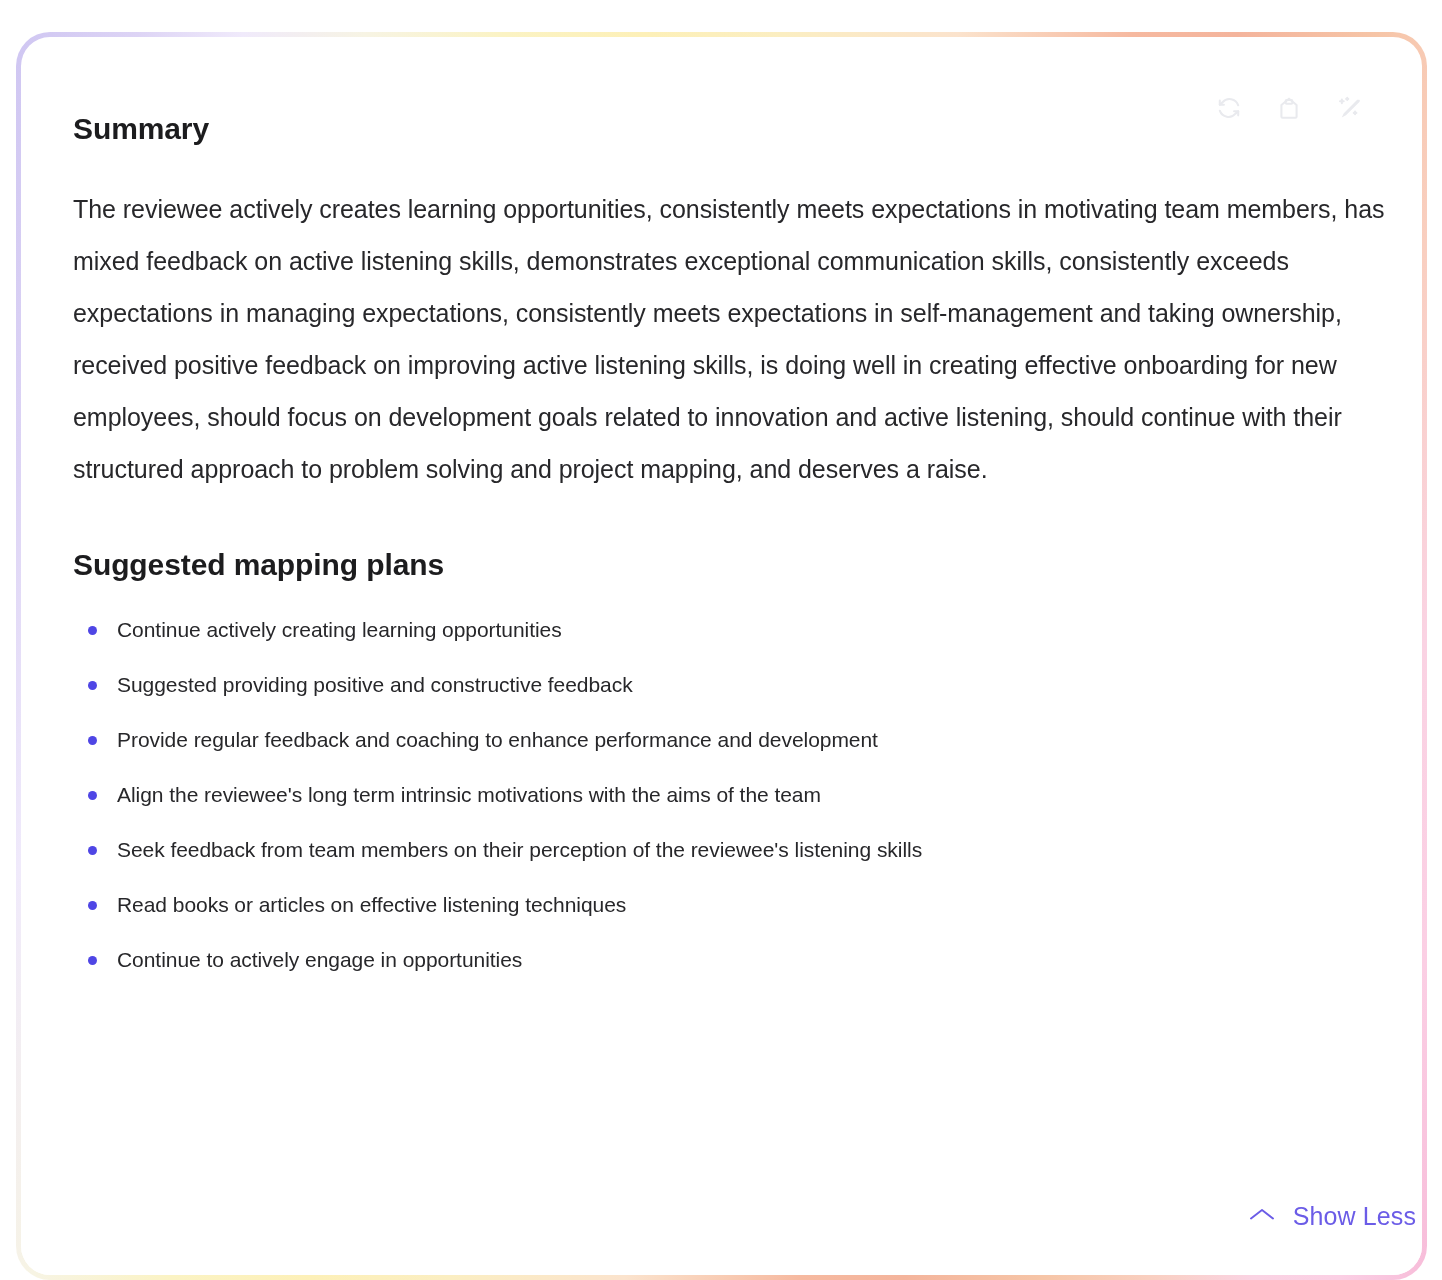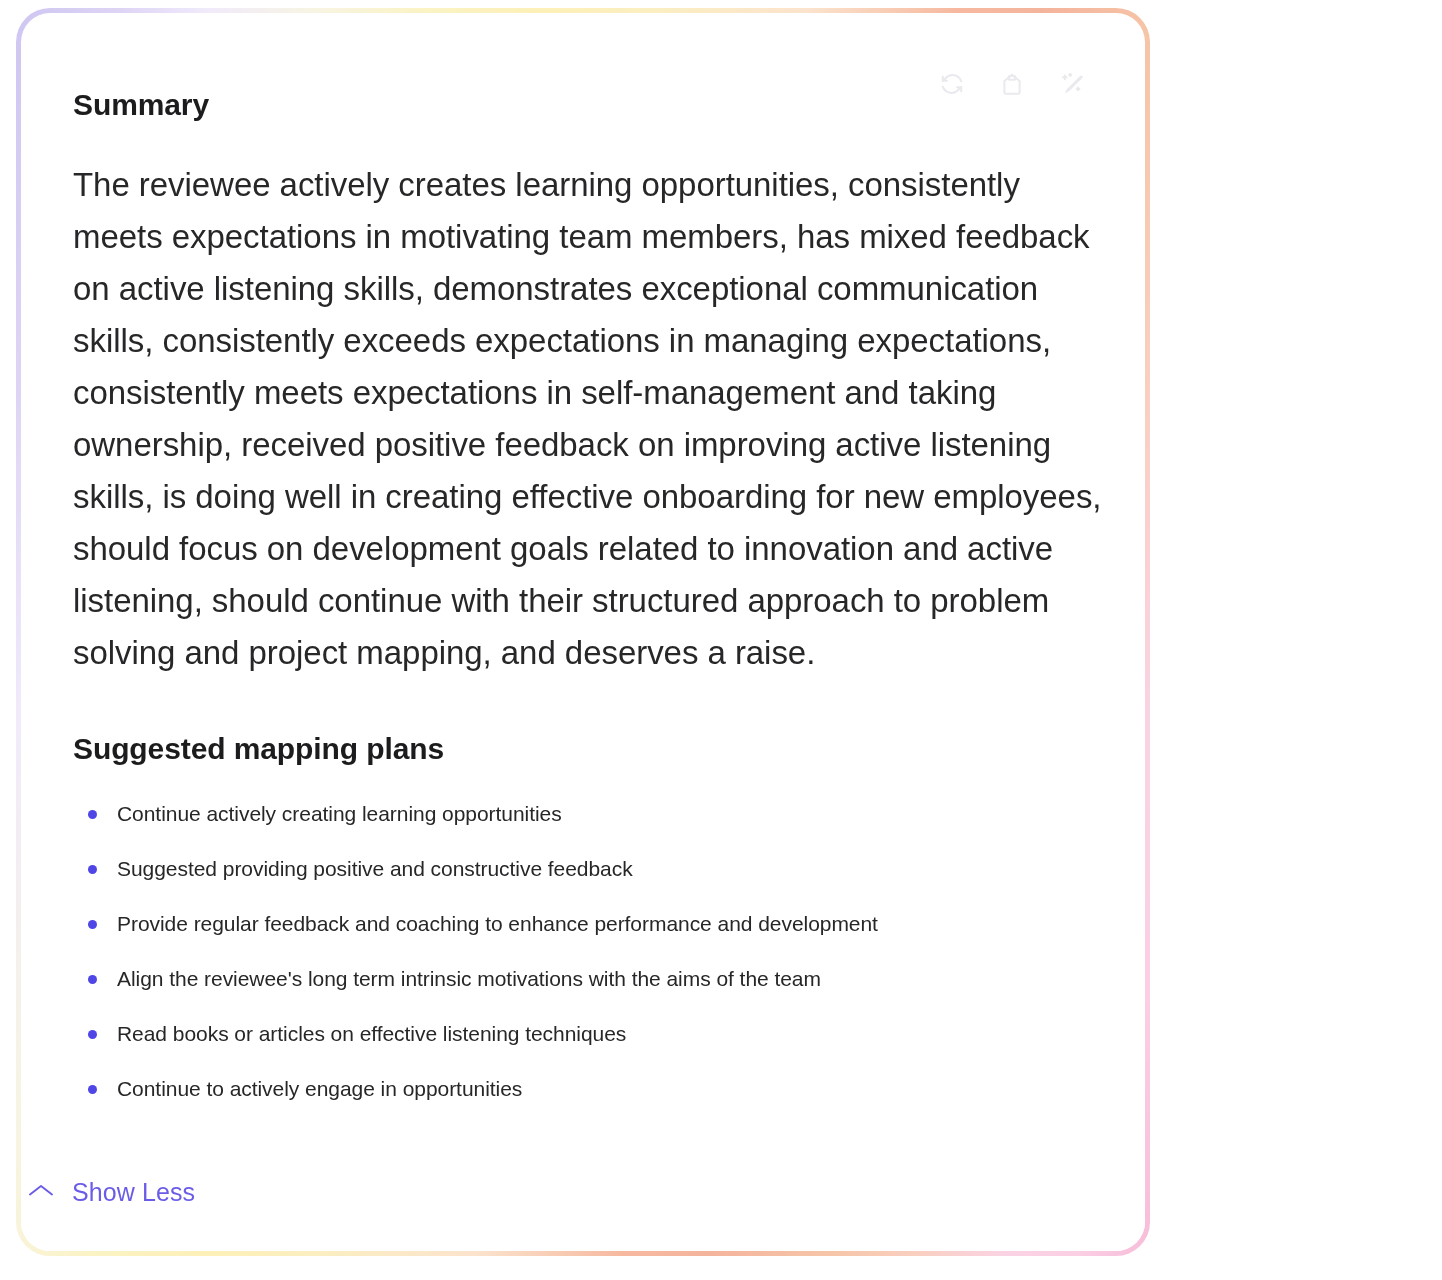--- a/index.html
+++ b/index.html
@@ -9,22 +9,22 @@
     height: 1280px;
     background: #ffffff;
     font-family: "Liberation Sans", sans-serif;
     overflow: hidden;
   }
 
   
   .card-outer {
     position: absolute;
     left: 16px;
-    top: 8px;
-    width: 1134px;
+    top: 32px;
+    width: 1411px;
     height: 1248px;
     border-radius: 34px;
     padding: 5px;
     background:
       linear-gradient(105deg,
         #cfc6f2 0%,
         #ddd4f5 7%,
         #f0eafb 13%,
         #f7f4e4 20%,
         #fbf3c4 28%,
@@ -84,21 +84,21 @@
   h2.heading {
     font-size: 30px;
     font-weight: 600;
     color: #1c1c1e;
     letter-spacing: -0.1px;
     line-height: 1.2;
   }
 
   p.summary-text {
     margin-top: 36px;
-    font-size: 33px;
+    font-size: 25px;
     line-height: 52px;
     color: #27272a;
     letter-spacing: -0.05px;
     max-width: 1330px;
   }
 
   h2.heading.plans {
     margin-top: 52px;
   }
 
@@ -144,21 +144,21 @@
     z-index: 3;
   }
 
   
   .show-less-wrap {
     position: absolute;
     left: 0;
     right: 0;
     bottom: 42px;
     display: flex;
-    justify-content: flex-start;
+    justify-content: flex-end;
     z-index: 6;
   }
   .show-less {
     display: inline-flex;
     align-items: center;
     gap: 17px;
     background: none;
     border: none;
     cursor: pointer;
     padding: 2px 6px;
@@ -208,20 +208,21 @@
 
       <p class="summary-text">The reviewee actively creates learning opportunities, consistently meets expectations in motivating team members, has mixed feedback on active listening skills, demonstrates exceptional communication skills, consistently exceeds expectations in managing expectations, consistently meets expectations in self-management and taking ownership, received positive feedback on improving active listening skills, is doing well in creating effective onboarding for new employees, should focus on development goals related to innovation and active listening, should continue with their structured approach to problem solving and project mapping, and deserves a raise.</p>
 
       <h2 class="heading plans">Suggested mapping plans</h2>
 
       <ul class="plan-list">
         <li>Continue actively creating learning opportunities</li>
         <li>Suggested providing positive and constructive feedback</li>
         <li>Provide regular feedback and coaching to enhance performance and development</li>
         <li>Align the reviewee's long term intrinsic motivations with the aims of the team</li>
+        <li>Seek feedback from team members on their perception of the reviewee's listening skills</li>
         <li>Read books or articles on effective listening techniques</li>
         <li>Continue to actively engage in opportunities</li>
       </ul>
     </div>
 
     <div class="fade-mask"></div>
 
     <div class="show-less-wrap">
       <button class="show-less">
         <span class="chev">

